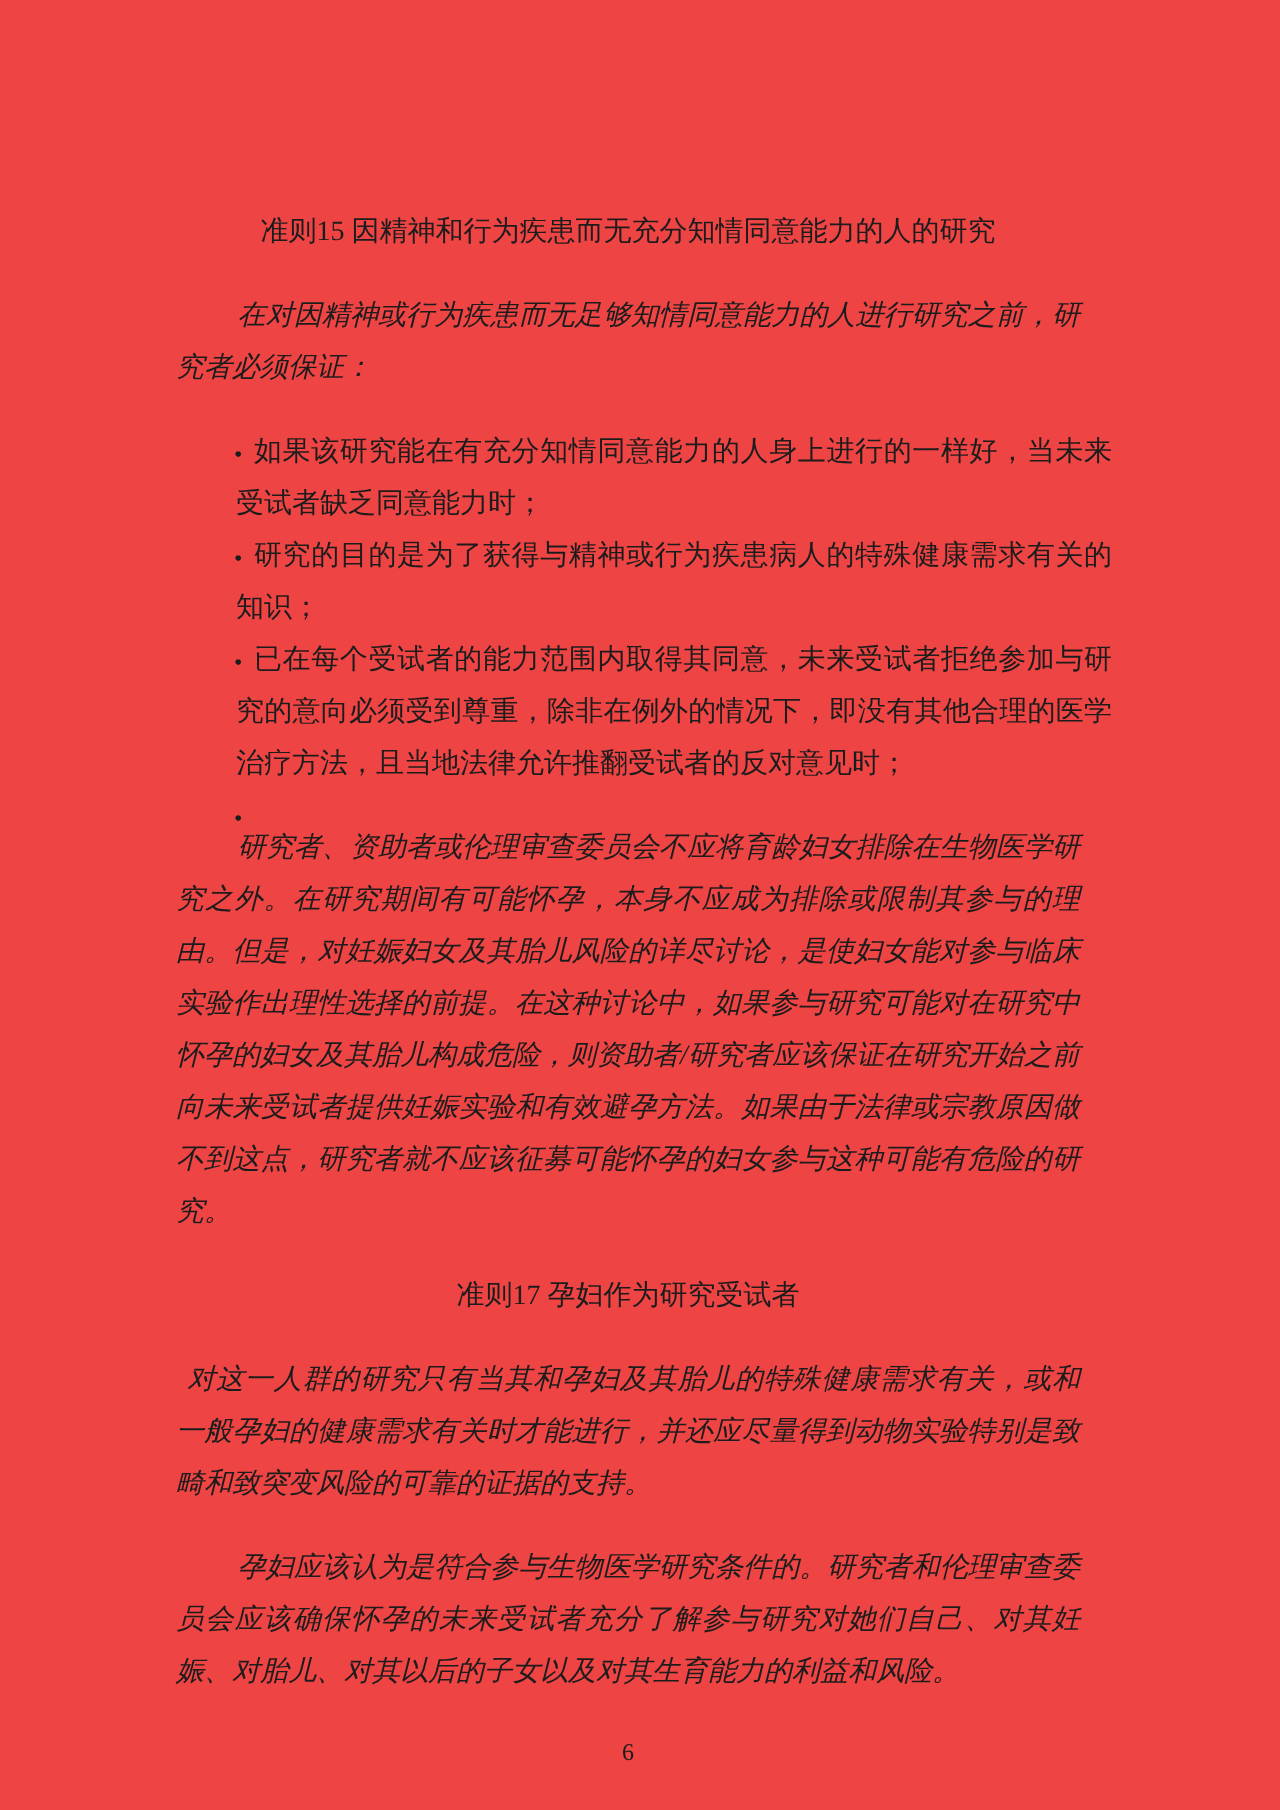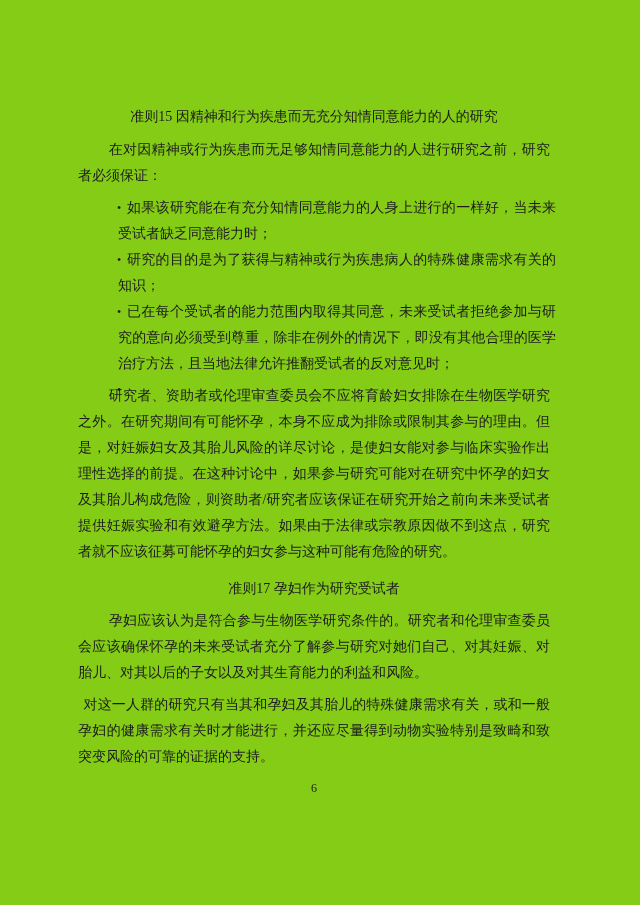--- a/index.html
+++ b/index.html
@@ -5,40 +5,41 @@
   html, body {
     margin: 0;
     padding: 0;
     background: #ffffff;
   }
   .page {
     position: relative;
     box-sizing: border-box;
     width: 640px;
     height: 905px;
-    background: #84cc16;
+    background: #ef4444;
     padding: 104px 84px 0 72px;
     font-family: "Liberation Serif", "DejaVu Serif", serif;
     font-size: 14px;
     line-height: 26px;
     color: #1c1c1c;
     text-align: justify;
     overflow: hidden;
   }
   h2.section-title {
     font-size: 14px;
     font-weight: normal;
     text-align: center;
     margin: 0 0 7px 0;
     line-height: 26px;
   }
   h2.gap-before-16 { margin: 12px 0 4px 0; }
   h2.gap-before-17 { margin: 11px 0 5px 0; font-family: Liberation Serif, serif; }
   p.para {
-    margin: 6px;
+    margin: 16px;
+    font-style: italic;
   }
   .indent-full { text-indent: 2.2em; }
   .indent-small { text-indent: 0.4em; }
   ul.bullet-list {
     margin: 2px 0 0 0;
     padding: 0 0 0 46px;
     list-style: none;
   }
   ul.bullet-list li {
     position: relative;
@@ -81,19 +82,19 @@
     <li>
       <span class="bullet-glyph">•</span>
     </li>
   </ul>
 
 
   <p class="para indent-full">研究者、资助者或伦理审查委员会不应将育龄妇女排除在生物医学研究之外。在研究期间有可能怀孕，本身不应成为排除或限制其参与的理由。但是，对妊娠妇女及其胎儿风险的详尽讨论，是使妇女能对参与临床实验作出理性选择的前提。在这种讨论中，如果参与研究可能对在研究中怀孕的妇女及其胎儿构成危险，则资助者/研究者应该保证在研究开始之前向未来受试者提供妊娠实验和有效避孕方法。如果由于法律或宗教原因做不到这点，研究者就不应该征募可能怀孕的妇女参与这种可能有危险的研究。</p>
 
   <h2 class="section-title gap-before-17">准则17 孕妇作为研究受试者</h2>
 
+  <p class="para indent-small">对这一人群的研究只有当其和孕妇及其胎儿的特殊健康需求有关，或和一般孕妇的健康需求有关时才能进行，并还应尽量得到动物实验特别是致畸和致突变风险的可靠的证据的支持。</p>
+
   <p class="para indent-full">孕妇应该认为是符合参与生物医学研究条件的。研究者和伦理审查委员会应该确保怀孕的未来受试者充分了解参与研究对她们自己、对其妊娠、对胎儿、对其以后的子女以及对其生育能力的利益和风险。</p>
-
-  <p class="para indent-small">对这一人群的研究只有当其和孕妇及其胎儿的特殊健康需求有关，或和一般孕妇的健康需求有关时才能进行，并还应尽量得到动物实验特别是致畸和致突变风险的可靠的证据的支持。</p>
 
   <div class="page-number">6</div>
 
 </div>
 
 </body></html>

